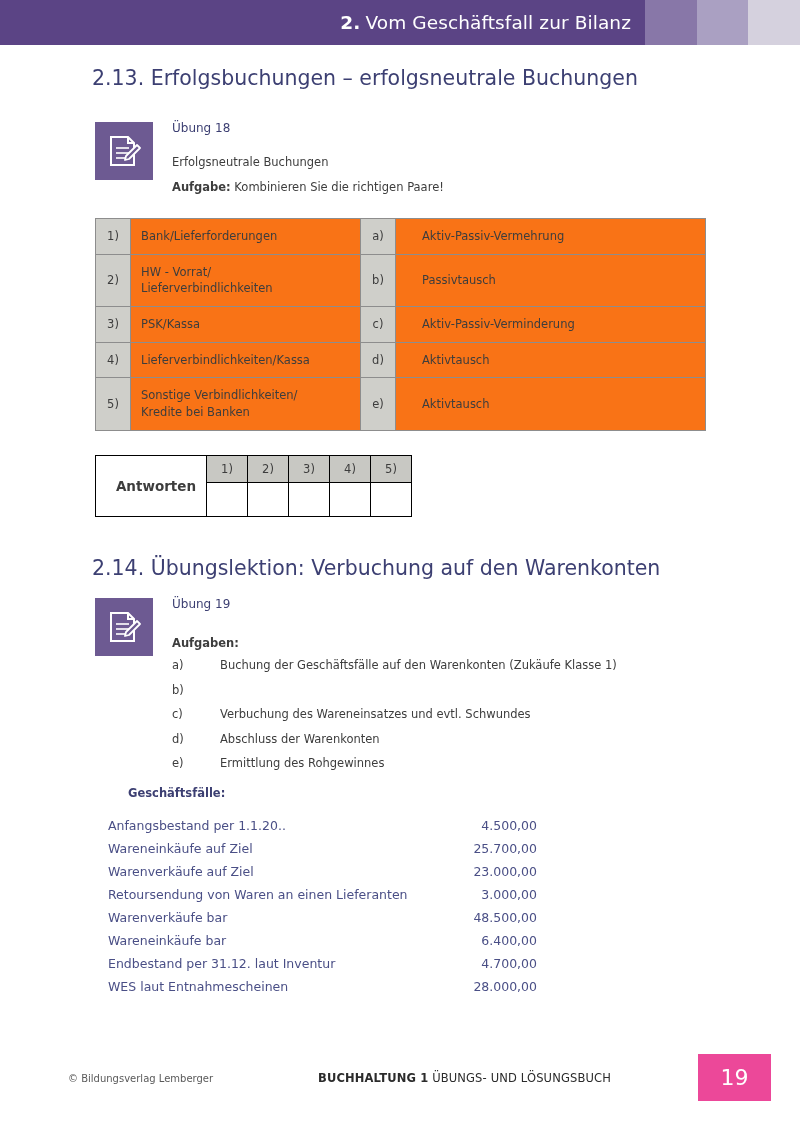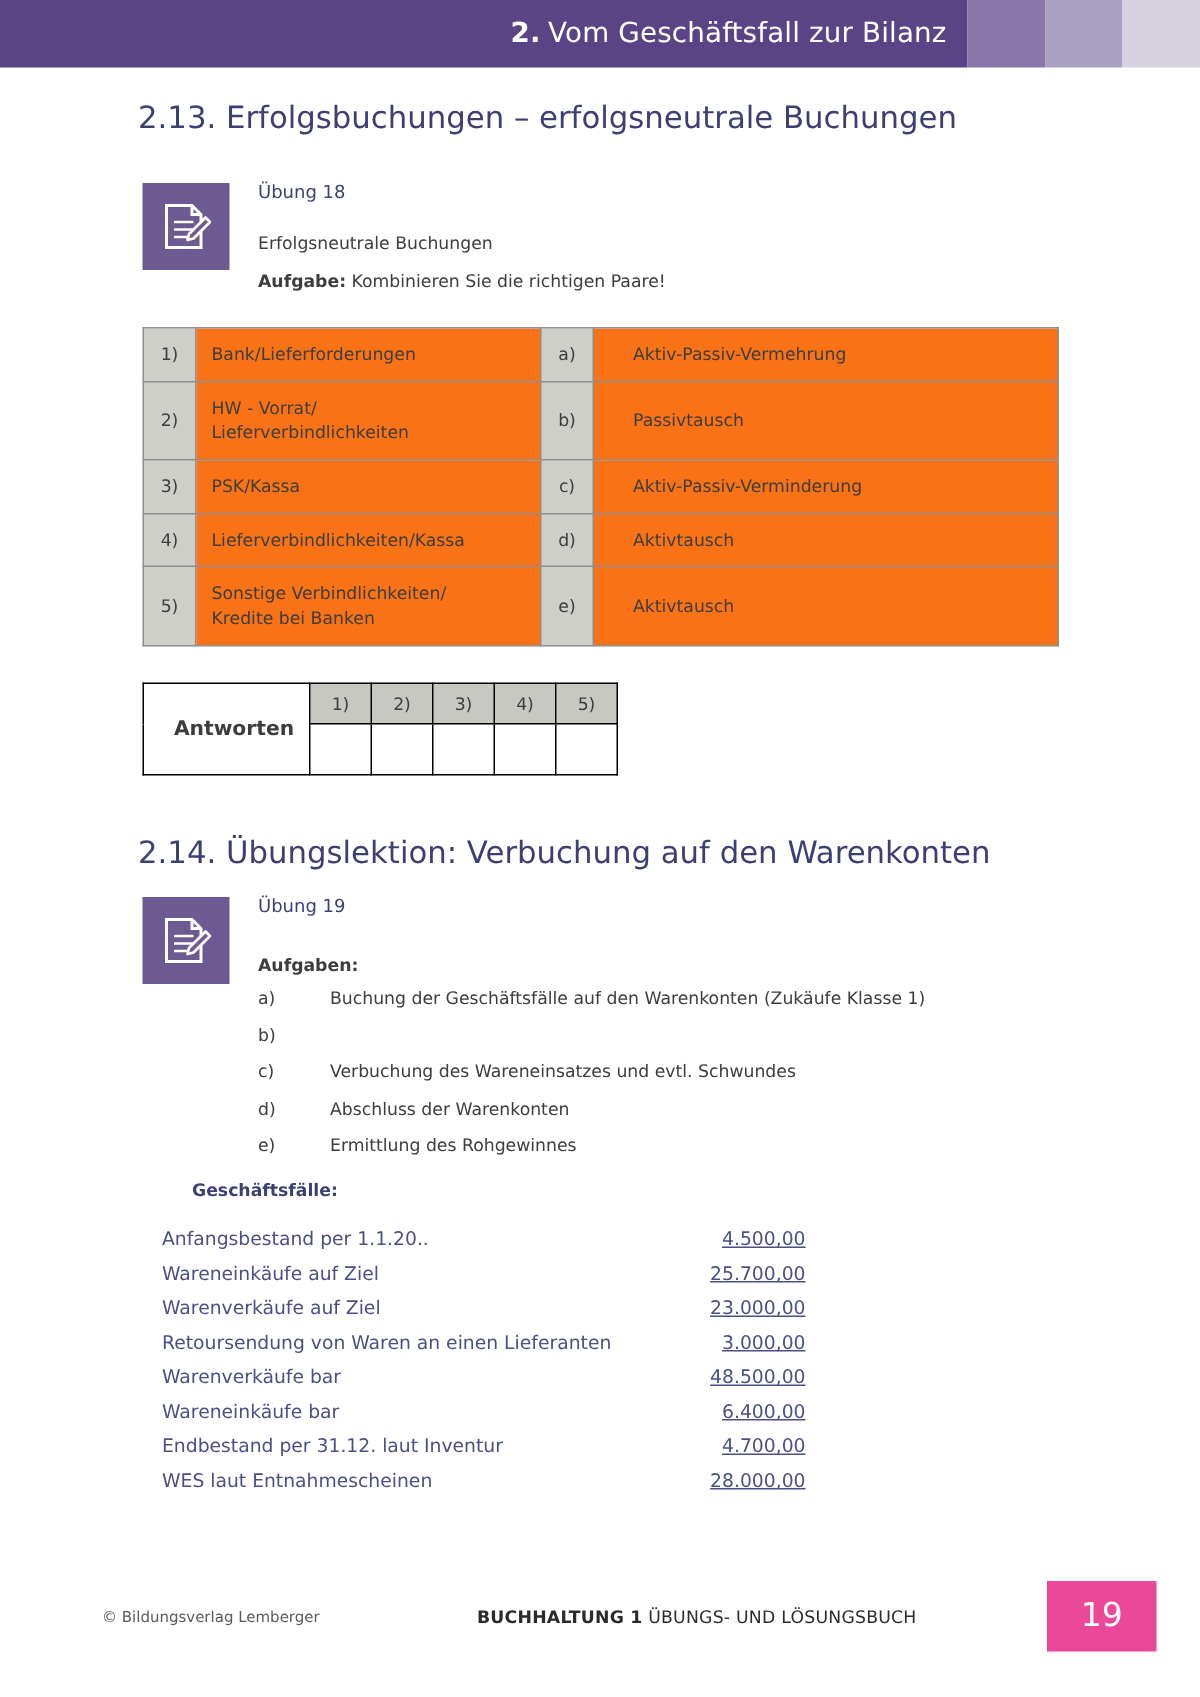--- a/index.html
+++ b/index.html
@@ -115,21 +115,21 @@
   .gf-head{
     position:absolute; left:92px; top:786px;
     font-size:11.5px; font-weight:bold; color:#3c3f72;margin-left:36px;
   }
   .gf-row{
     position:absolute; left:92px; width:445px;
     font-size:12.5px; color:#4a4f86;
     white-space:nowrap;
   }
   .gf-row .gf-l{ position:absolute; left:0;margin-left:16px; }
-  .gf-row .gf-v{ position:absolute; right:0; text-align:center;text-decoration:underline; }
+  .gf-row .gf-v{ position:absolute; right:0; text-align:center; }
 
   
   .foot-copy{
     position:absolute; left:68px; top:1073px;
     font-size:10px; color:#5a5a5a; white-space:nowrap;
   }
   .foot-title{
     position:absolute; left:318px; top:1071px;
     font-size:11.5px; color:#2b2b2b; white-space:nowrap;
     letter-spacing:.15px;

